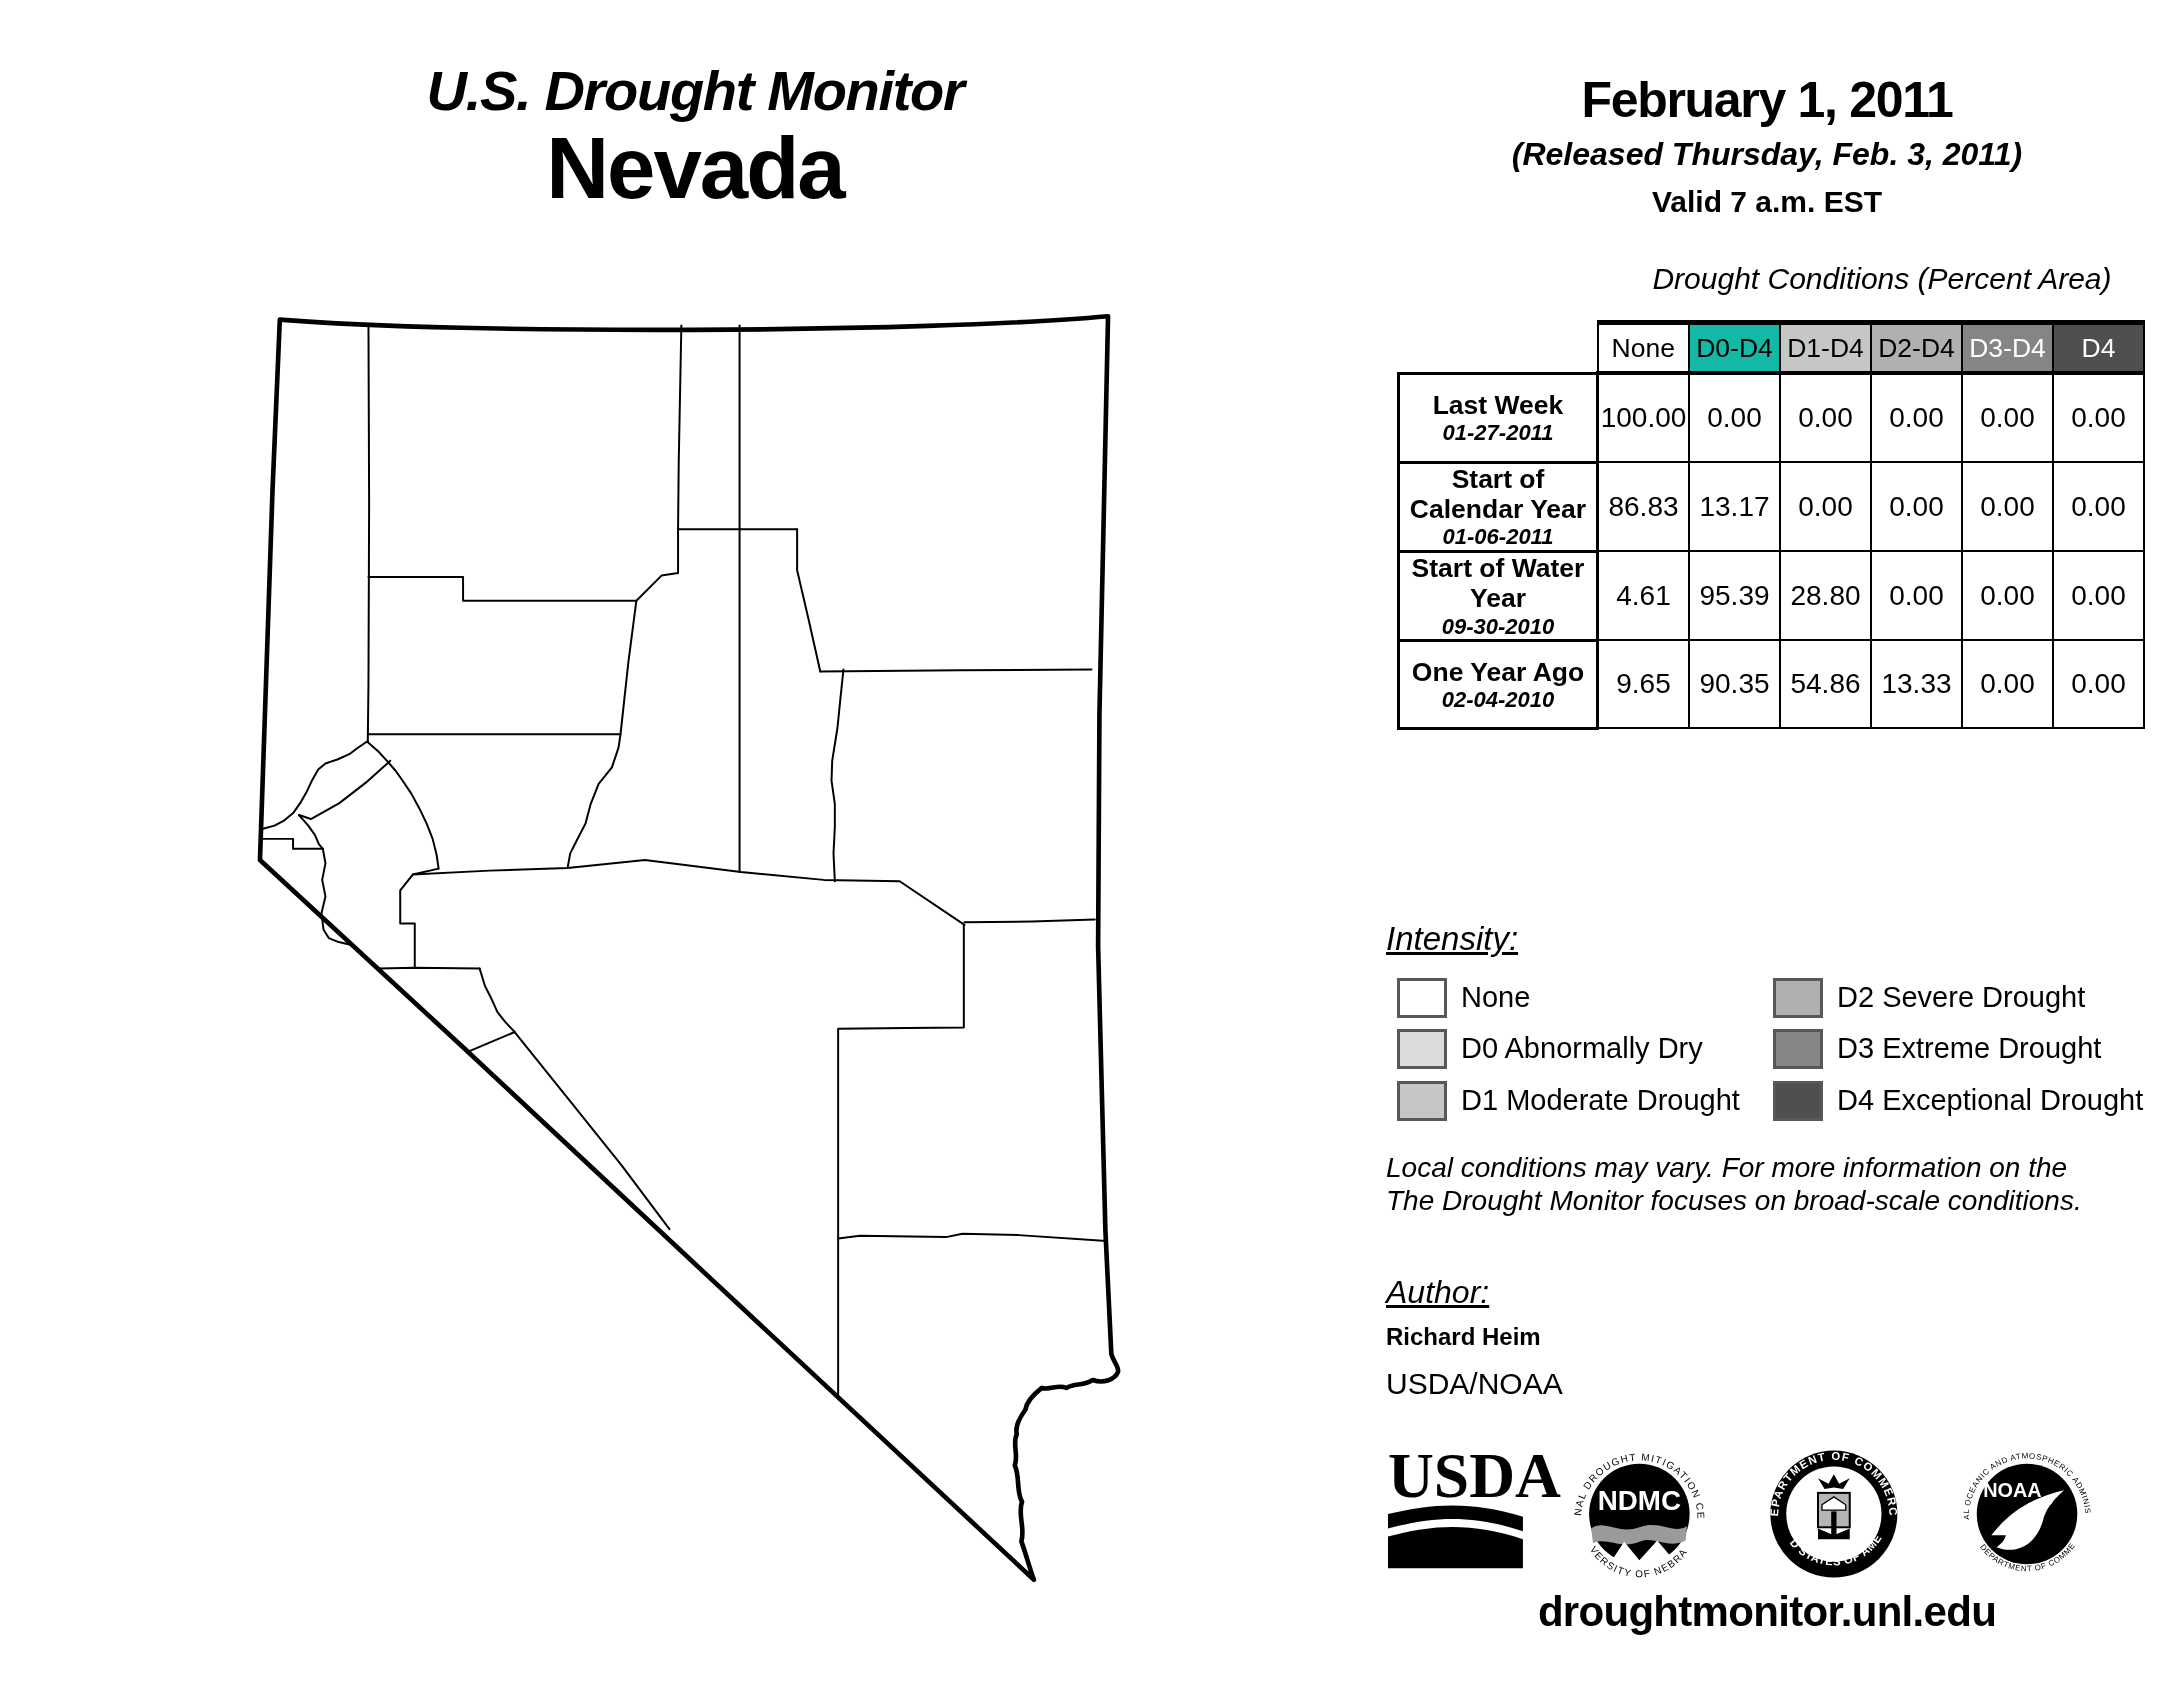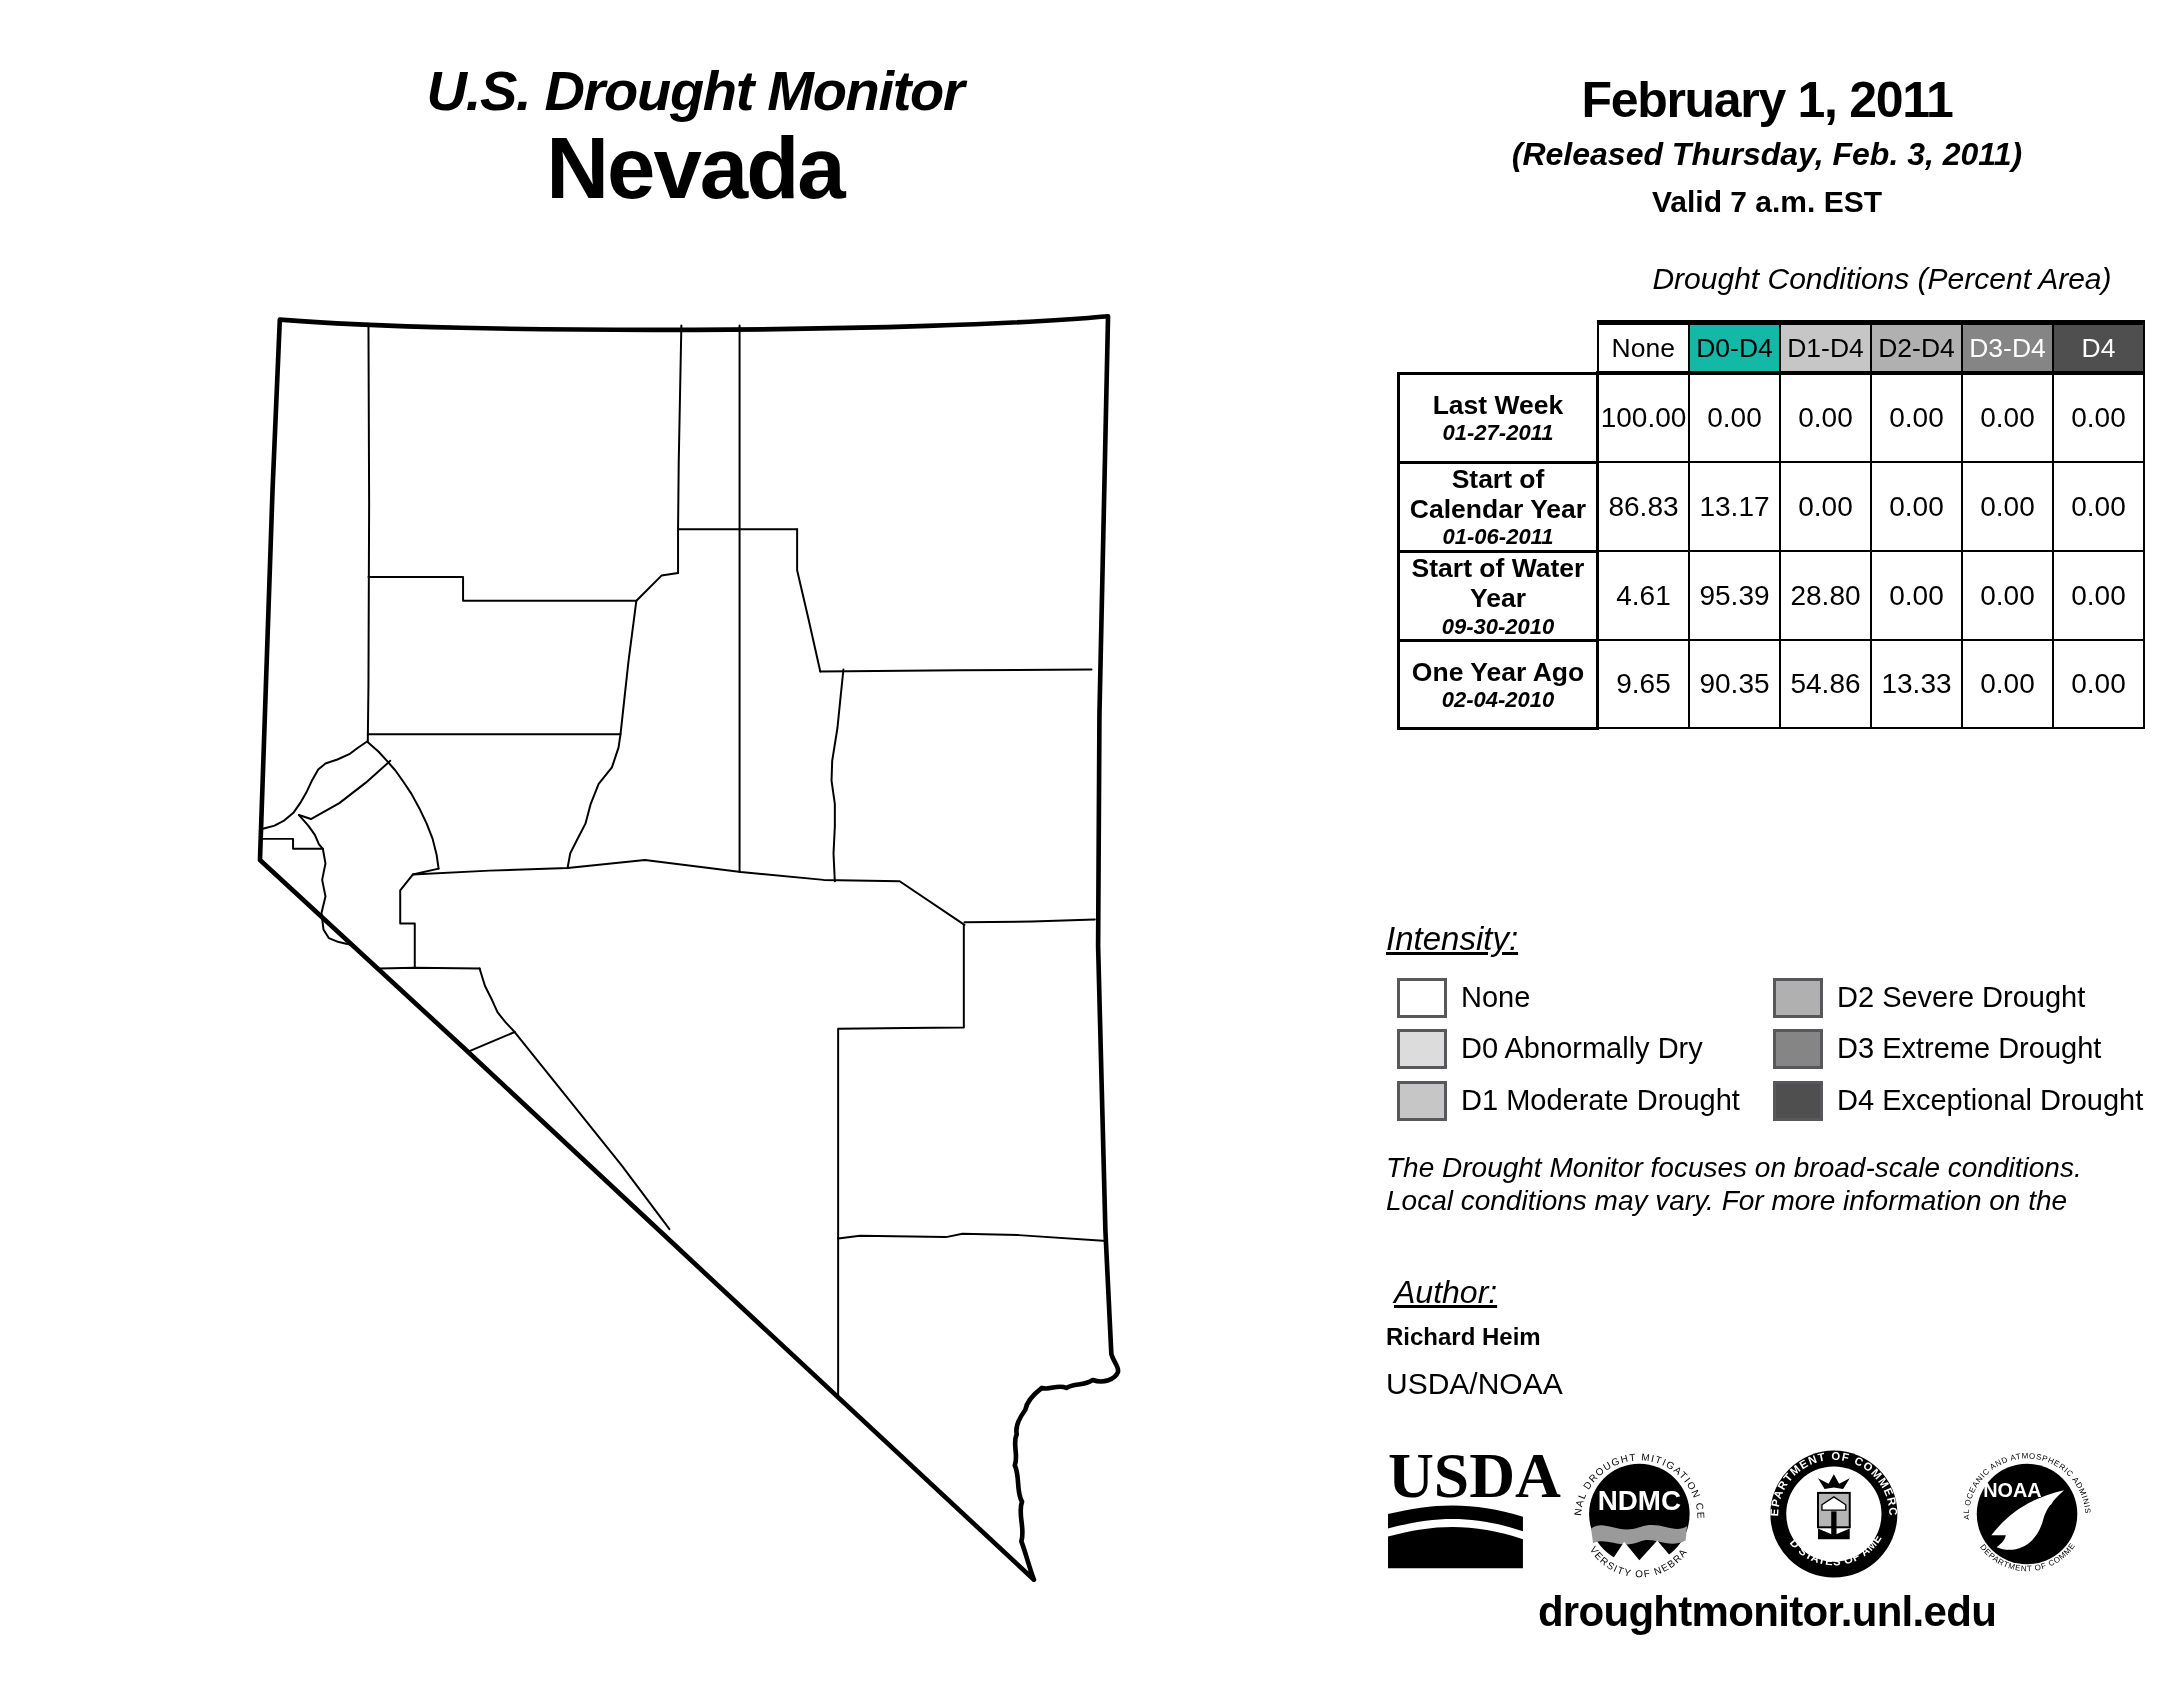--- a/index.html
+++ b/index.html
@@ -22,21 +22,21 @@
   #dm-table .num{width:89px;height:86px;font-size:28px;text-align:center;background:#fff;}
   #dm-table .rlabel{font-size:26.5px;font-weight:bold;text-align:center;line-height:1.15;}
   #dm-table .rdate{font-size:22px;font-weight:bold;font-style:italic;display:block;}
   
   #intensity-h{left:1386px;top:920px;font-size:33px;font-style:italic;text-decoration:underline;}
   .leg-sw{width:44px;height:34px;border:3.3px solid #58585a;display:inline-block;}
   .leg-item{position:absolute;height:41px;}
   .leg-lab{font-size:29px;position:absolute;left:64px;top:2.6px;white-space:nowrap;}
   
   #disclaimer{left:1386px;top:1151px;width:781px;font-size:28px;font-style:italic;line-height:33px;}
-  #author-h{left:1386px;top:1274px;font-size:32px;font-style:italic;text-decoration:underline;margin-left:8px;}
+  #author-h{left:1386px;top:1274px;font-size:32px;font-style:italic;text-decoration:underline;}
   #author-1{left:1386px;top:1323px;font-size:24px;font-weight:bold;}
   #author-2{left:1386px;top:1367px;font-size:30px;}
   #url{left:1403px;top:1588px;width:728px;font-size:42px;font-weight:bold;letter-spacing:-0.7px;}
   svg text{font-family:"Liberation Sans",sans-serif;}
   .serif{font-family:"Liberation Serif",serif;}
 </style>
 </head>
 <body>
 
 <svg class="abs" style="left:0;top:0;" width="2183" height="1687" viewBox="0 0 3300 2550">
@@ -195,22 +195,22 @@
 <div class="leg-item" style="left:1773px;top:1029px;">
   <span class="leg-sw" style="background-color: rgb(133, 133, 133);"></span>
   <span class="leg-lab">D3 Extreme Drought</span>
 </div>
 <div class="leg-item" style="left:1773px;top:1081px;">
   <span class="leg-sw" style="background-color: rgb(79, 79, 79);"></span>
   <span class="leg-lab">D4 Exceptional Drought</span>
 </div>
 
 <div class="abs" id="disclaimer">
+  <div>Local conditions may vary. For more information on the</div>
   <div>The Drought Monitor focuses on broad-scale conditions.</div>
-  <div>Local conditions may vary. For more information on the</div>
 </div>
 <div class="abs" id="author-h">Author:</div>
 <div class="abs" id="author-1">Richard Heim</div>
 <div class="abs" id="author-2">USDA/NOAA</div>
 
 <svg class="abs" style="left:1376px;top:1436px;" width="794" height="172" viewBox="0 0 1200 260">
 
   <g>
     <text x="18" y="92" class="serif" font-size="96" font-weight="bold">USDA</text>
     <path d="M18,118 C90,100 150,100 222,122 L222,144 C150,120 90,120 18,140 Z" fill="#000"></path>

